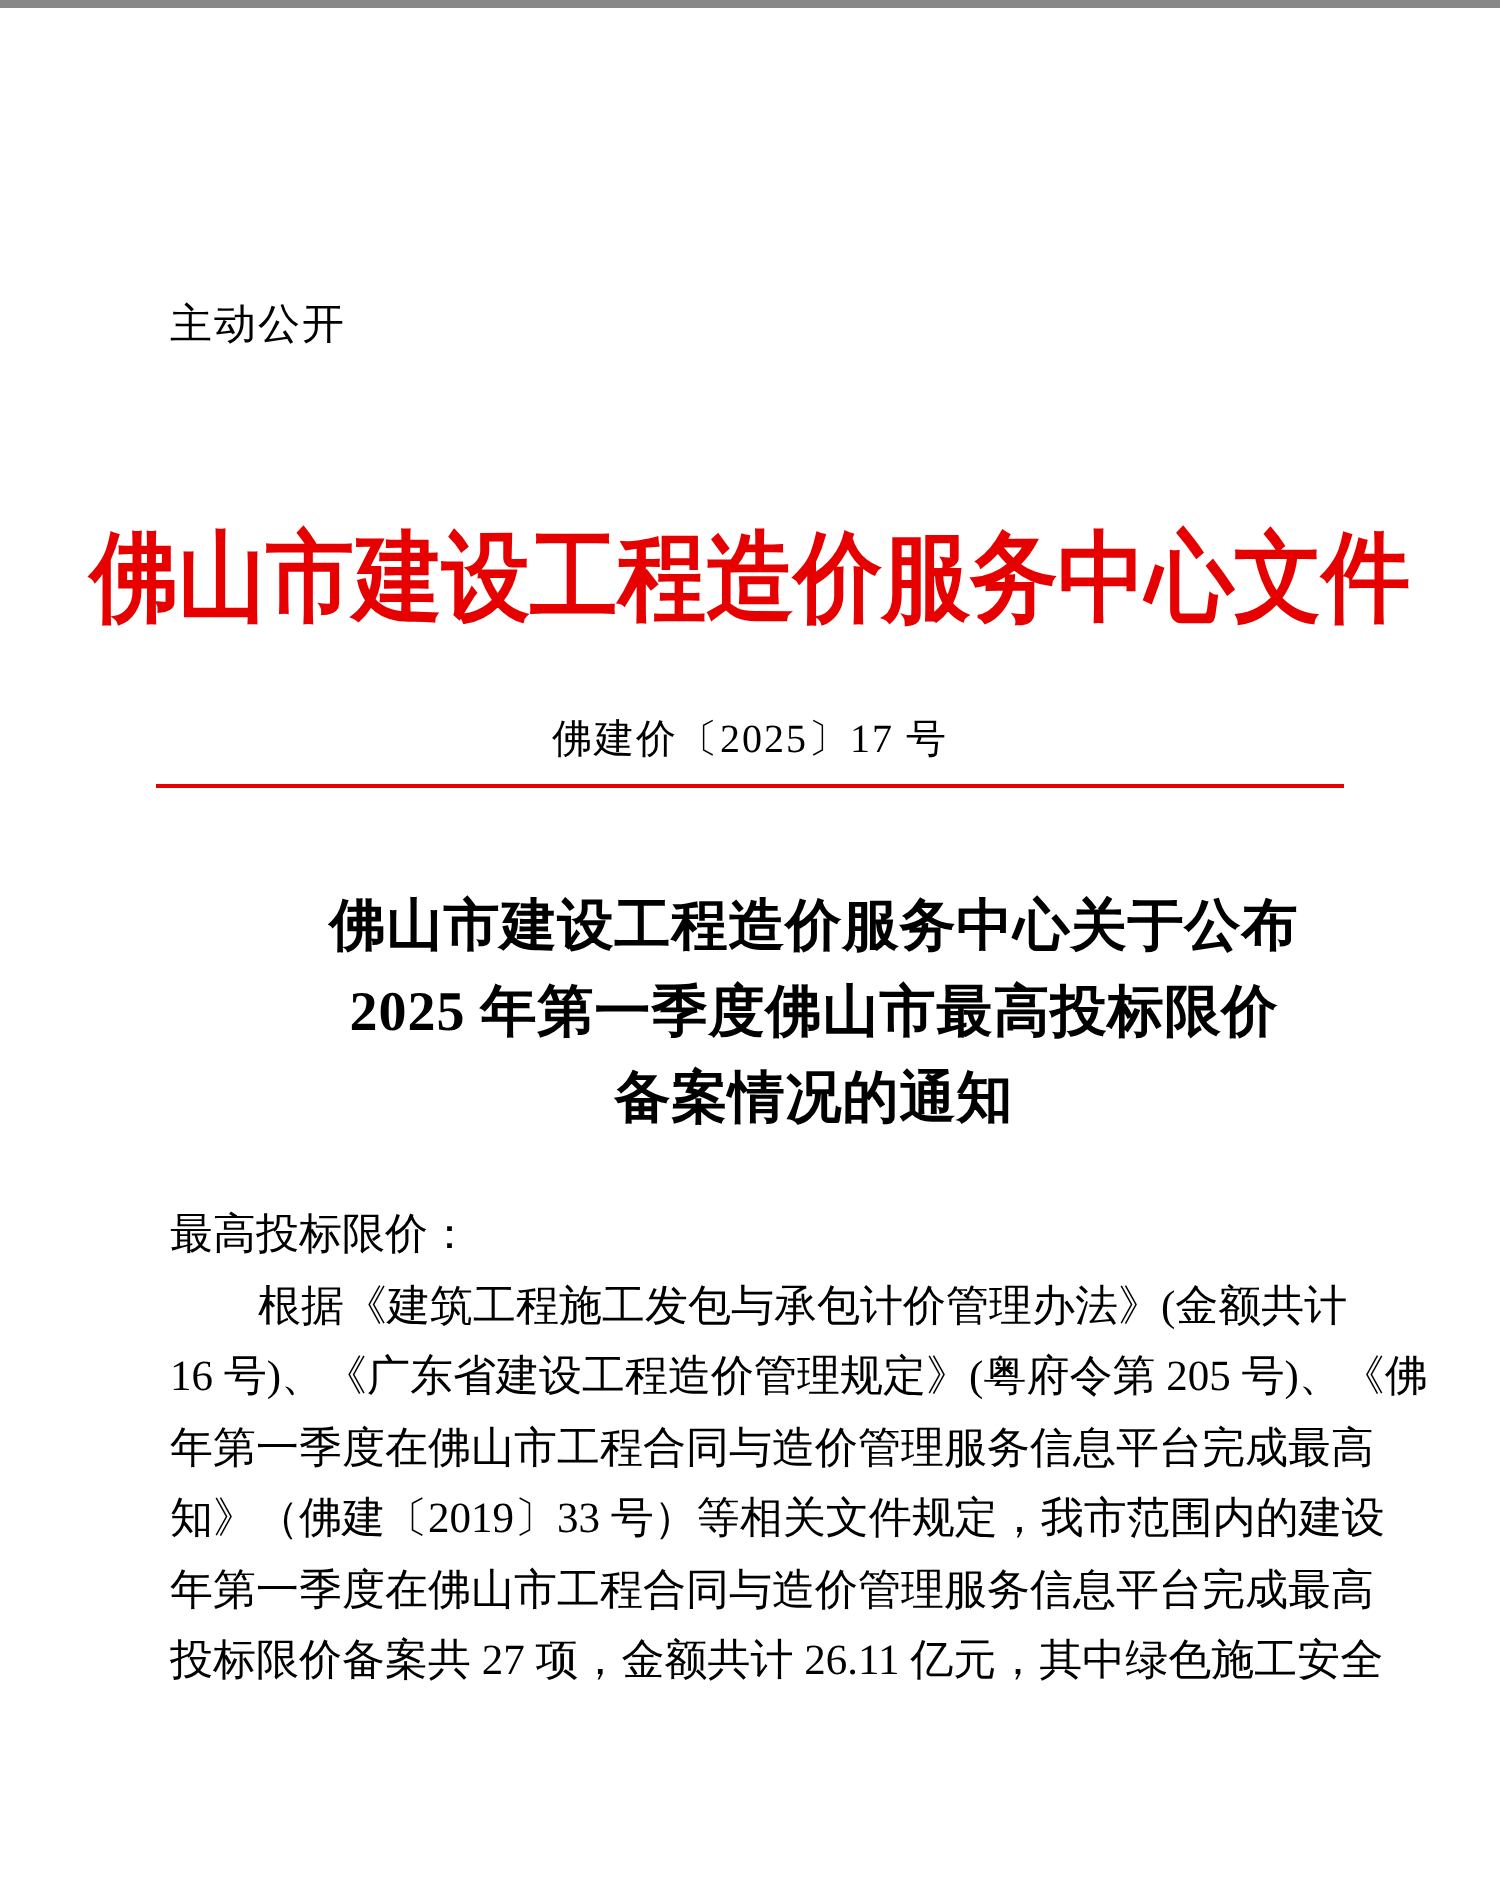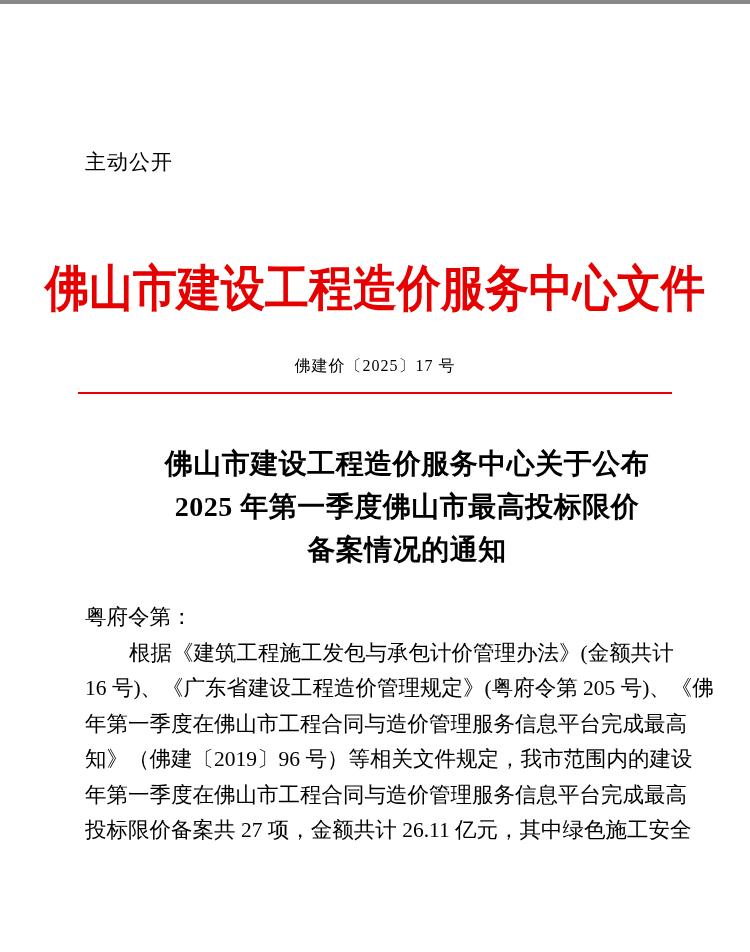--- a/index.html
+++ b/index.html
@@ -39,21 +39,21 @@
     transform: scaleY(1.12);
     transform-origin: center top;
     white-space: nowrap;
   }
   .doc-number {
     position: absolute;
     left: 0;
     top: 352px;
     width: 100%;
     text-align: center;
-    font-size: 16px;
+    font-size: 20px;
     letter-spacing: 1px;
   }
   .red-rule {
     position: absolute;
     left: 78px;
     top: 388px;
     width: 594px;
     height: 2px;
   }
   .doc-title {
@@ -103,22 +103,22 @@
 
   <div class="red-rule" style="background-color: rgb(230, 0, 0);"></div>
 
   <div class="doc-title">
     <div>佛山市建设工程造价服务中心关于公布</div>
     <div>2025 年第一季度佛山市最高投标限价</div>
     <div>备案情况的通知</div>
   </div>
 
   <div class="body-text">
-    <div class="body-line salutation">粤府令第：</div>
+    <div class="body-line salutation">最高投标限价：</div>
     <div class="body-line indent">根据《建筑工程施工发包与承包计价管理办法》(金额共计</div>
     <div class="body-line">16 号)、《广东省建设工程造价管理规定》(粤府令第 205 号)、《佛</div>
     <div class="body-line">年第一季度在佛山市工程合同与造价管理服务信息平台完成最高</div>
-    <div class="body-line">知》（佛建〔2019〕96 号）等相关文件规定，我市范围内的建设</div>
+    <div class="body-line">知》（佛建〔2019〕33 号）等相关文件规定，我市范围内的建设</div>
     <div class="body-line">年第一季度在佛山市工程合同与造价管理服务信息平台完成最高</div>
     <div class="body-line">投标限价备案共 27 项，金额共计 26.11 亿元，其中绿色施工安全</div>
   </div>
 
 </div>
 
 </body></html>

